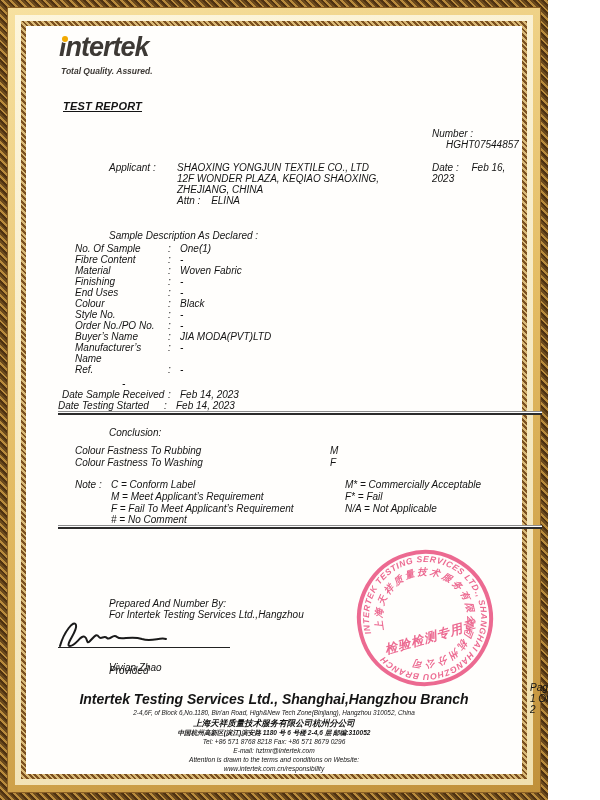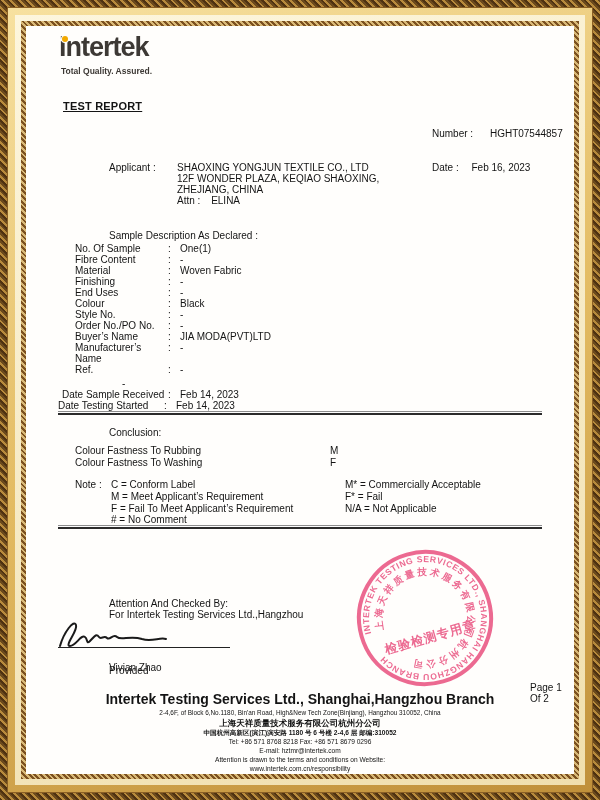--- a/index.html
+++ b/index.html
@@ -1,16 +1,16 @@
 <!DOCTYPE html>
 <html><head>
 <meta charset="utf-8">
 <style>
   html,body{margin:0;padding:0;background:#fff;}
-  .canvas{position:relative;width:600px;height:800px;overflow:hidden;font-family:"Liberation Sans",sans-serif;color:#141414;}
+  .canvas{position:relative;width:548px;height:800px;overflow:hidden;font-family:"Liberation Sans",sans-serif;color:#141414;font-style:italic;}
   
   .f1{position:absolute;inset:0;background:repeating-linear-gradient(45deg,#4f3211 0 2px,#b78a3c 2px 4px,#6b4a1d 4px 6px);}
   .f2{position:absolute;inset:7px;background:linear-gradient(160deg,#f7e1a0,#e3bb62 50%,#c0903a);box-shadow:inset 0 0 0 1px #8a5f24;}
   .f3{position:absolute;inset:15px;background:linear-gradient(160deg,#fdf6dd,#f0dfae);}
   .f4{position:absolute;inset:21px;background:repeating-linear-gradient(45deg,#7c5120 0 2px,#d9b977 2px 4px);}
   .paper{position:absolute;inset:26px;background:#fffefc;}
   .abs{position:absolute;}
   .t10{font-size:10px;line-height:11px;padding-left:47px;}
   
   .brand{font-size:27px;font-weight:bold;letter-spacing:-1px;color:#3d3935;position:relative;display:inline-block;}
@@ -165,21 +165,21 @@
       </div>
       <div class="abs" style="left:270px;top:0;">
         <div class="note-line">M* = Commercially Acceptable</div>
         <div class="note-line">F* = Fail</div>
         <div class="note-line">N/A = Not Applicable</div>
       </div>
     </div>
 
     <div class="abs rule" style="left:32px;top:499px;width:484px;"></div>
 
-    <div class="abs t10" style="left:36px;top:572px;">Attention And Checked By:</div>
+    <div class="abs t10" style="left:36px;top:572px;">Prepared And Number By:</div>
     <div class="abs t10" style="left:36px;top:583px;">For Intertek Testing Services Ltd.,Hangzhou</div>
     <svg class="abs" style="left:28px;top:588px;" width="180" height="40" viewBox="0 0 180 40">
       <path d="M6,32 C10,18 20,5 22,11 C24,17 10,32 16,32 C22,32 27,20 31,23 C34,25 32,31 36,27 C40,23 42,19 45,23 C47,26 50,21 53,24 C56,27 59,19 63,23 C67,27 76,21 88,25 C98,28 106,23 112,25" stroke="#1a1a1a" stroke-width="2" fill="none" stroke-linecap="round"></path>
     </svg>
     <div class="abs sigline" style="left:32px;top:621px;width:172px;"></div>
     <div class="abs t10" style="left:36px;top:628px;margin-top:8px;">Vivian Zhao</div>
     <div class="abs t10" style="left:36px;top:639px;">Provided</div>
 
     <div class="abs t10" style="left:457px;top:656px;">Page 1 Of 2</div>
 

